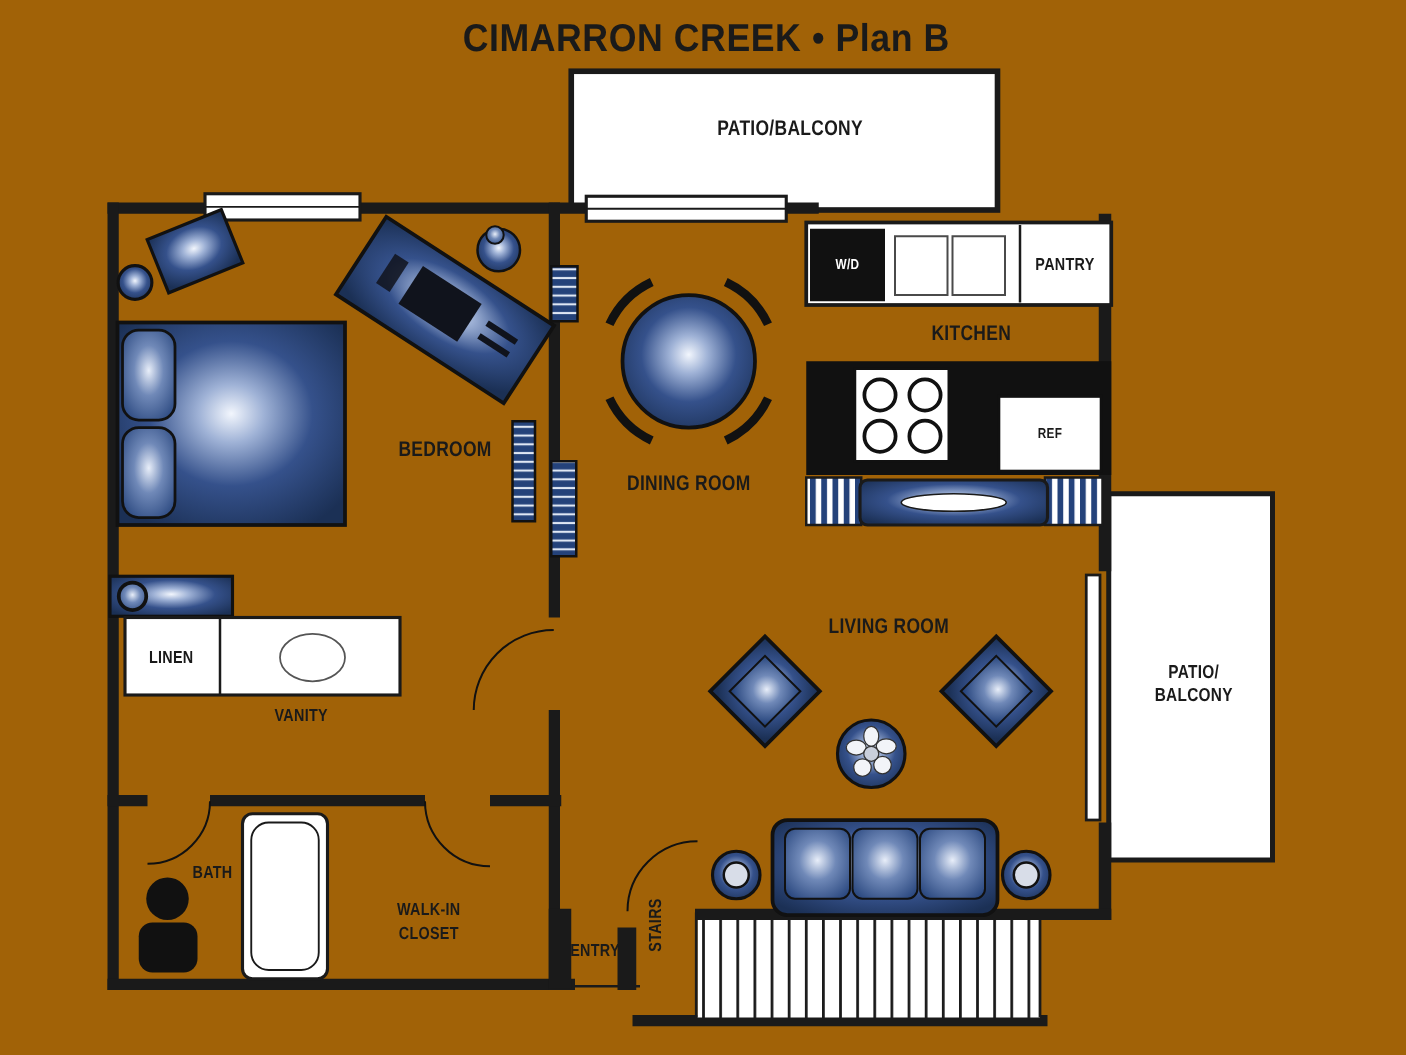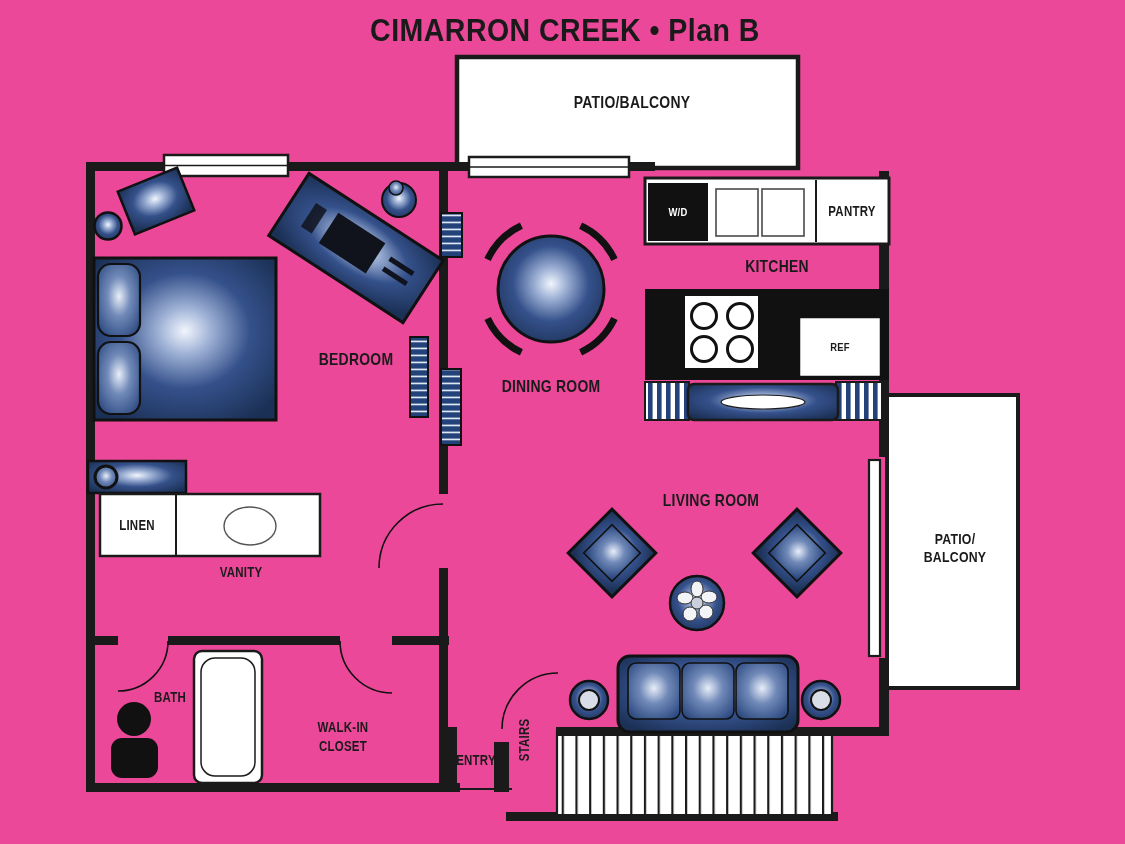--- a/index.html
+++ b/index.html
@@ -1,16 +1,16 @@
 <!DOCTYPE html>
 <html><head>
 <meta charset="utf-8">
 <style>
   html,body{margin:0;padding:0;background:#fff;}
-  #plan{position:relative;width:1125px;height:844px;background:#ec4899;overflow:hidden;
+  #plan{position:relative;width:1125px;height:844px;background:#a16207;overflow:hidden;
         font-family:"Liberation Sans",sans-serif;text-align:right;}
   #plan svg{position:absolute;left:0;top:0;}
   .lbl{position:absolute;color:#1a1a1a;white-space:nowrap;font-weight:900;
        transform:translate(-50%,-50%) scaleX(0.82);letter-spacing:.3px;}
   .title{font-size:31px;transform:translate(-50%,-50%) scaleX(0.92);letter-spacing:.5px;}
   .room{font-size:17px;}
   .mid{font-size:15px;}
   .small{font-size:14px;font-weight:800;}
   .tiny{font-size:11.5px;font-weight:800;}
   .white{color:#fff;}

